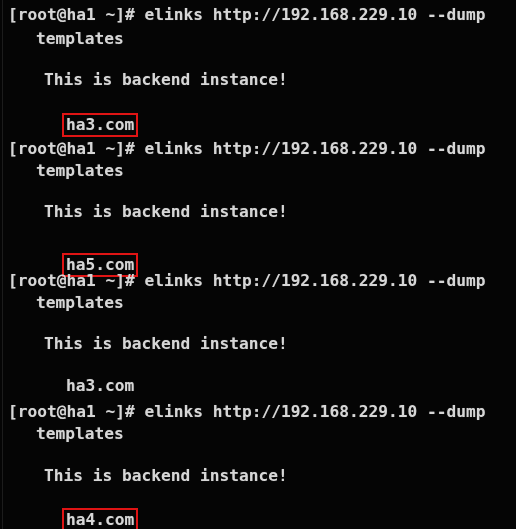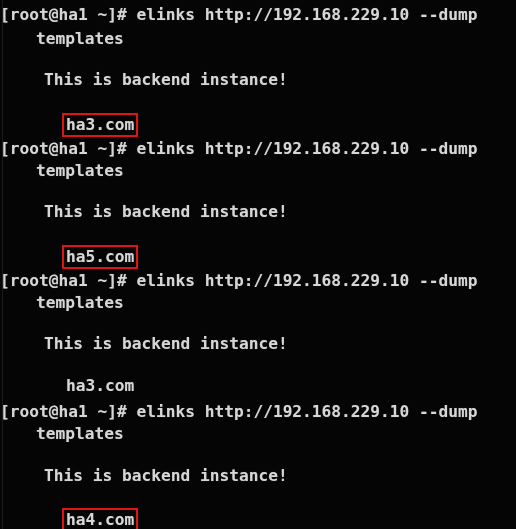--- a/index.html
+++ b/index.html
@@ -45,21 +45,21 @@
   }
   .boxed {
     display: inline-block;
     white-space: pre;
     border: 2px solid #e01414;
     padding: 0px 2px 1px 2px;
     margin-left: -4px;
     line-height: 19px;
     box-sizing: border-box;
   }
-  .pad-prompt { padding-left: 0; }
+  .pad-prompt { padding-left: 8px; }
   .pad-cont   { padding-left: 36px; }
   .pad-out    { padding-left: 44px; }
   .pad-host   { padding-left: 30px; margin-left: 36px; }
 </style>
 </head>
 <body>
 
 <div id="terminal">
 
   <div class="term-line pad-prompt" style="top:5px;">[root@ha1 ~]# elinks http://192.168.229.10 --dump</div>
@@ -69,21 +69,21 @@
   <div class="term-line pad-out" style="top:70px;">This is backend instance!</div>
 
   <div class="term-line pad-host" style="top:113px;"><span class="boxed">ha3.com</span></div>
 
   <div class="term-line pad-prompt" style="top:139px;">[root@ha1 ~]# elinks http://192.168.229.10 --dump</div>
 
   <div class="term-line pad-cont" style="top:161px;">templates</div>
 
   <div class="term-line pad-out" style="top:202px;">This is backend instance!</div>
 
-  <div class="term-line pad-host" style="top:245px;text-align:center;"><span class="boxed">ha5.com</span></div>
+  <div class="term-line pad-host" style="top:253px;text-align:center;"><span class="boxed">ha5.com</span></div>
 
   <div class="term-line pad-prompt" style="top:271px;">[root@ha1 ~]# elinks http://192.168.229.10 --dump</div>
 
   <div class="term-line pad-cont" style="top:293px;">templates</div>
 
   <div class="term-line pad-out" style="top:334px;">This is backend instance!</div>
 
   <div class="term-line pad-host" style="top:376px;"><span class="seg">ha3.com</span></div>
 
   <div class="term-line pad-prompt" style="top:402px;">[root@ha1 ~]# elinks http://192.168.229.10 --dump</div>

